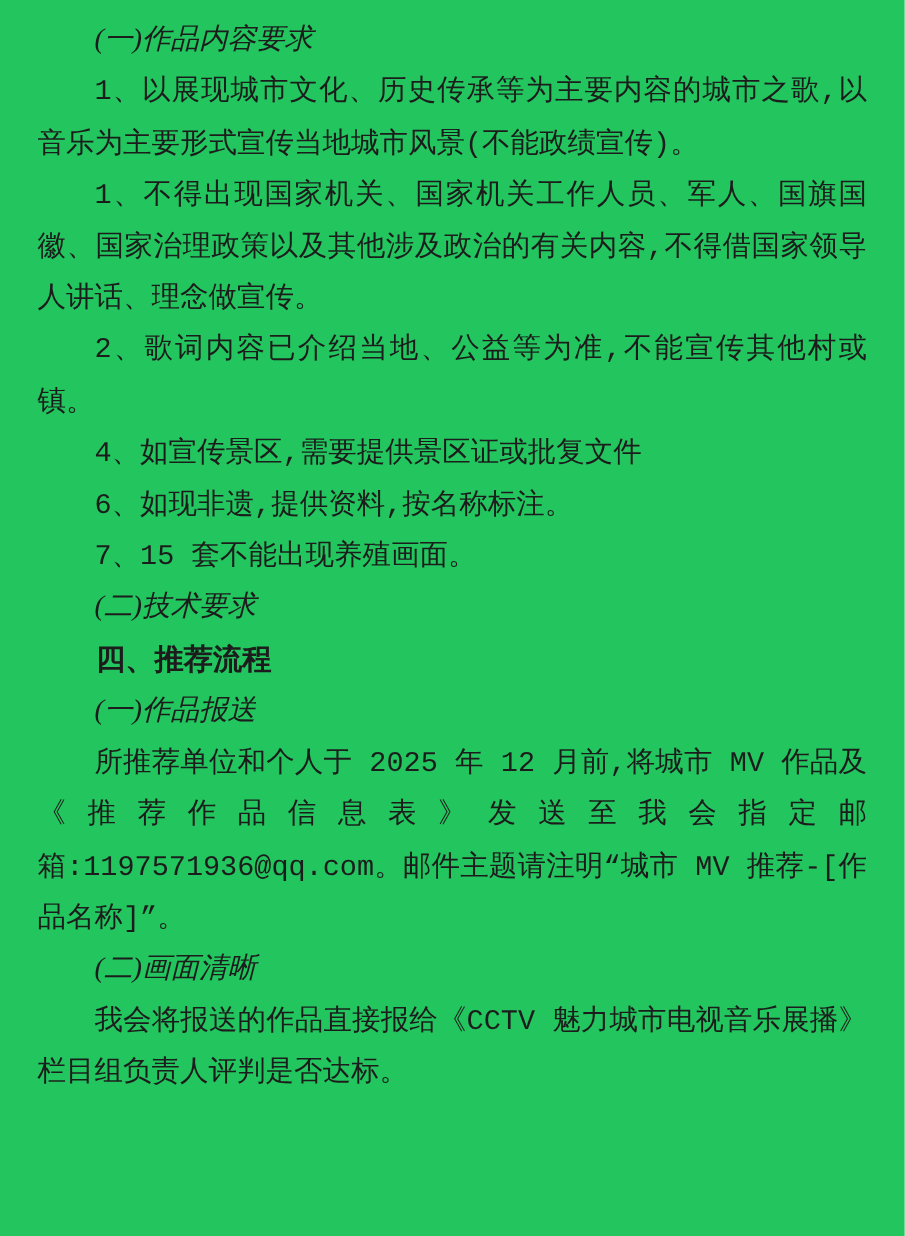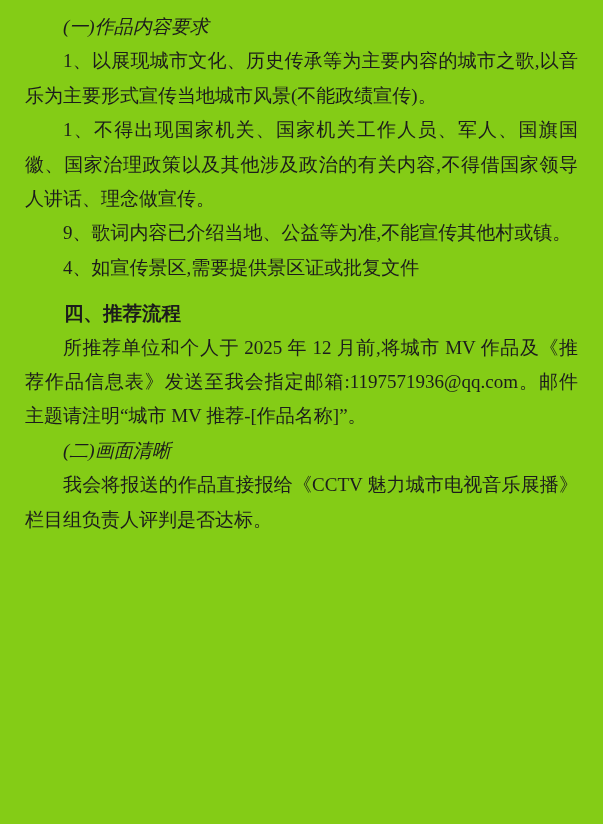--- a/index.html
+++ b/index.html
@@ -5,55 +5,58 @@
   * { margin: 0; padding: 0; box-sizing: border-box; }
   html, body {
     width: 603px;
     height: 824px;
     background: #ffffff;
     overflow: hidden;
   }
   .page {
     width: 603px;
     height: 824px;
-    background: #84cc16;
+    background: #22c55e;
     padding: 10px 25px 0 25px;
     color: #1c1c1c;
   }
   .page p {
     font-size: 19px;
     line-height: 34.4px;
     margin: 0;
     color: #1c1c1c;
   }
   p.body {
-    font-family: Liberation Serif, serif;
+    font-family: Liberation Mono, monospace;
     text-align: justify;
     text-indent: 2em;
     text-justify: inter-ideograph;
   }
   p.kai {
     font-family: "Liberation Serif", "DejaVu Serif", serif;
     font-style: italic;
     text-indent: 2em;
   }
   p.head {
     font-family: "Liberation Sans", "DejaVu Sans", sans-serif;
     font-weight: bold;
     text-indent: 2em;
     font-size: 19.5px;
-    margin-top: 11px;
   }
 </style>
 </head>
 <body>
 
 <div class="page">
   <p class="kai">(一)作品内容要求</p>
   <p class="body">1、以展现城市文化、历史传承等为主要内容的城市之歌,以音乐为主要形式宣传当地城市风景(不能政绩宣传)。</p>
   <p class="body">1、不得出现国家机关、国家机关工作人员、军人、国旗国徽、国家治理政策以及其他涉及政治的有关内容,不得借国家领导人讲话、理念做宣传。</p>
-  <p class="body">9、歌词内容已介绍当地、公益等为准,不能宣传其他村或镇。</p>
+  <p class="body">2、歌词内容已介绍当地、公益等为准,不能宣传其他村或镇。</p>
   <p class="body">4、如宣传景区,需要提供景区证或批复文件</p>
+  <p class="body">6、如现非遗,提供资料,按名称标注。</p>
+  <p class="body">7、15 套不能出现养殖画面。</p>
+  <p class="kai">(二)技术要求</p>
   <p class="head">四、推荐流程</p>
+  <p class="kai">(一)作品报送</p>
   <p class="body">所推荐单位和个人于 2025 年 12 月前,将城市 MV 作品及《推荐作品信息表》发送至我会指定邮箱:1197571936@qq.com。邮件主题请注明“城市 MV 推荐-[作品名称]”。</p>
   <p class="kai">(二)画面清晰</p>
   <p class="body">我会将报送的作品直接报给《CCTV 魅力城市电视音乐展播》栏目组负责人评判是否达标。</p>
 </div>
 
 </body></html>

